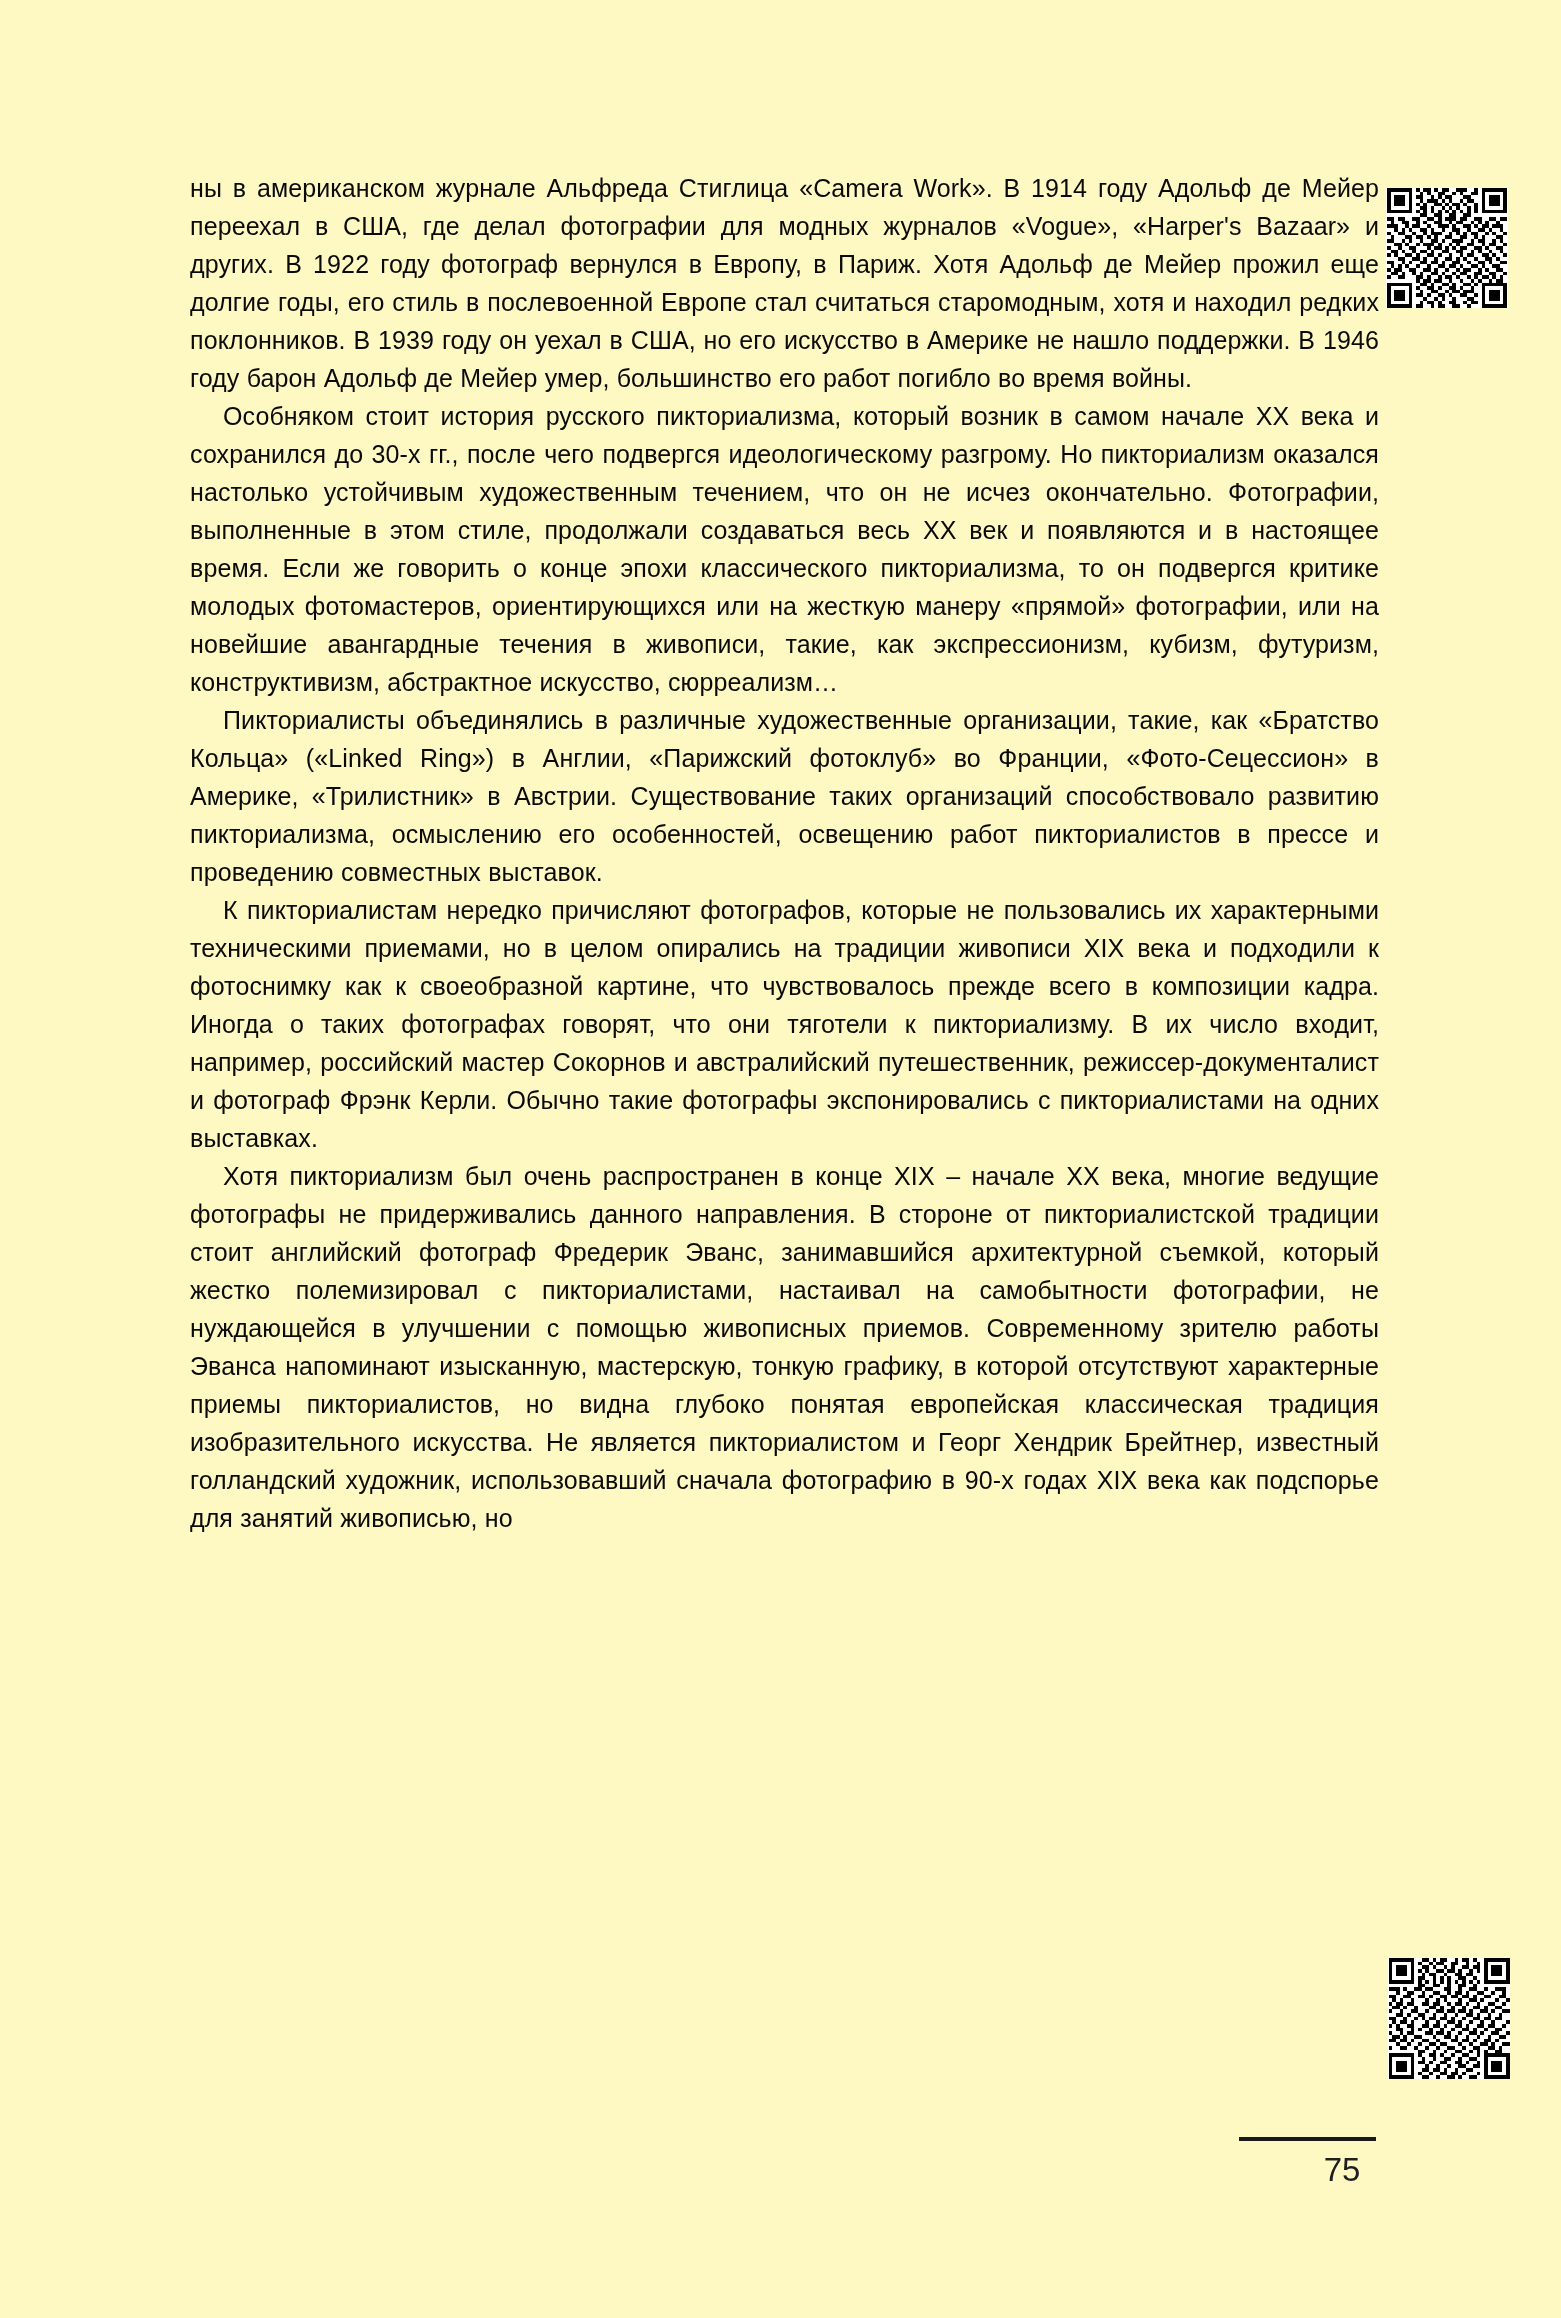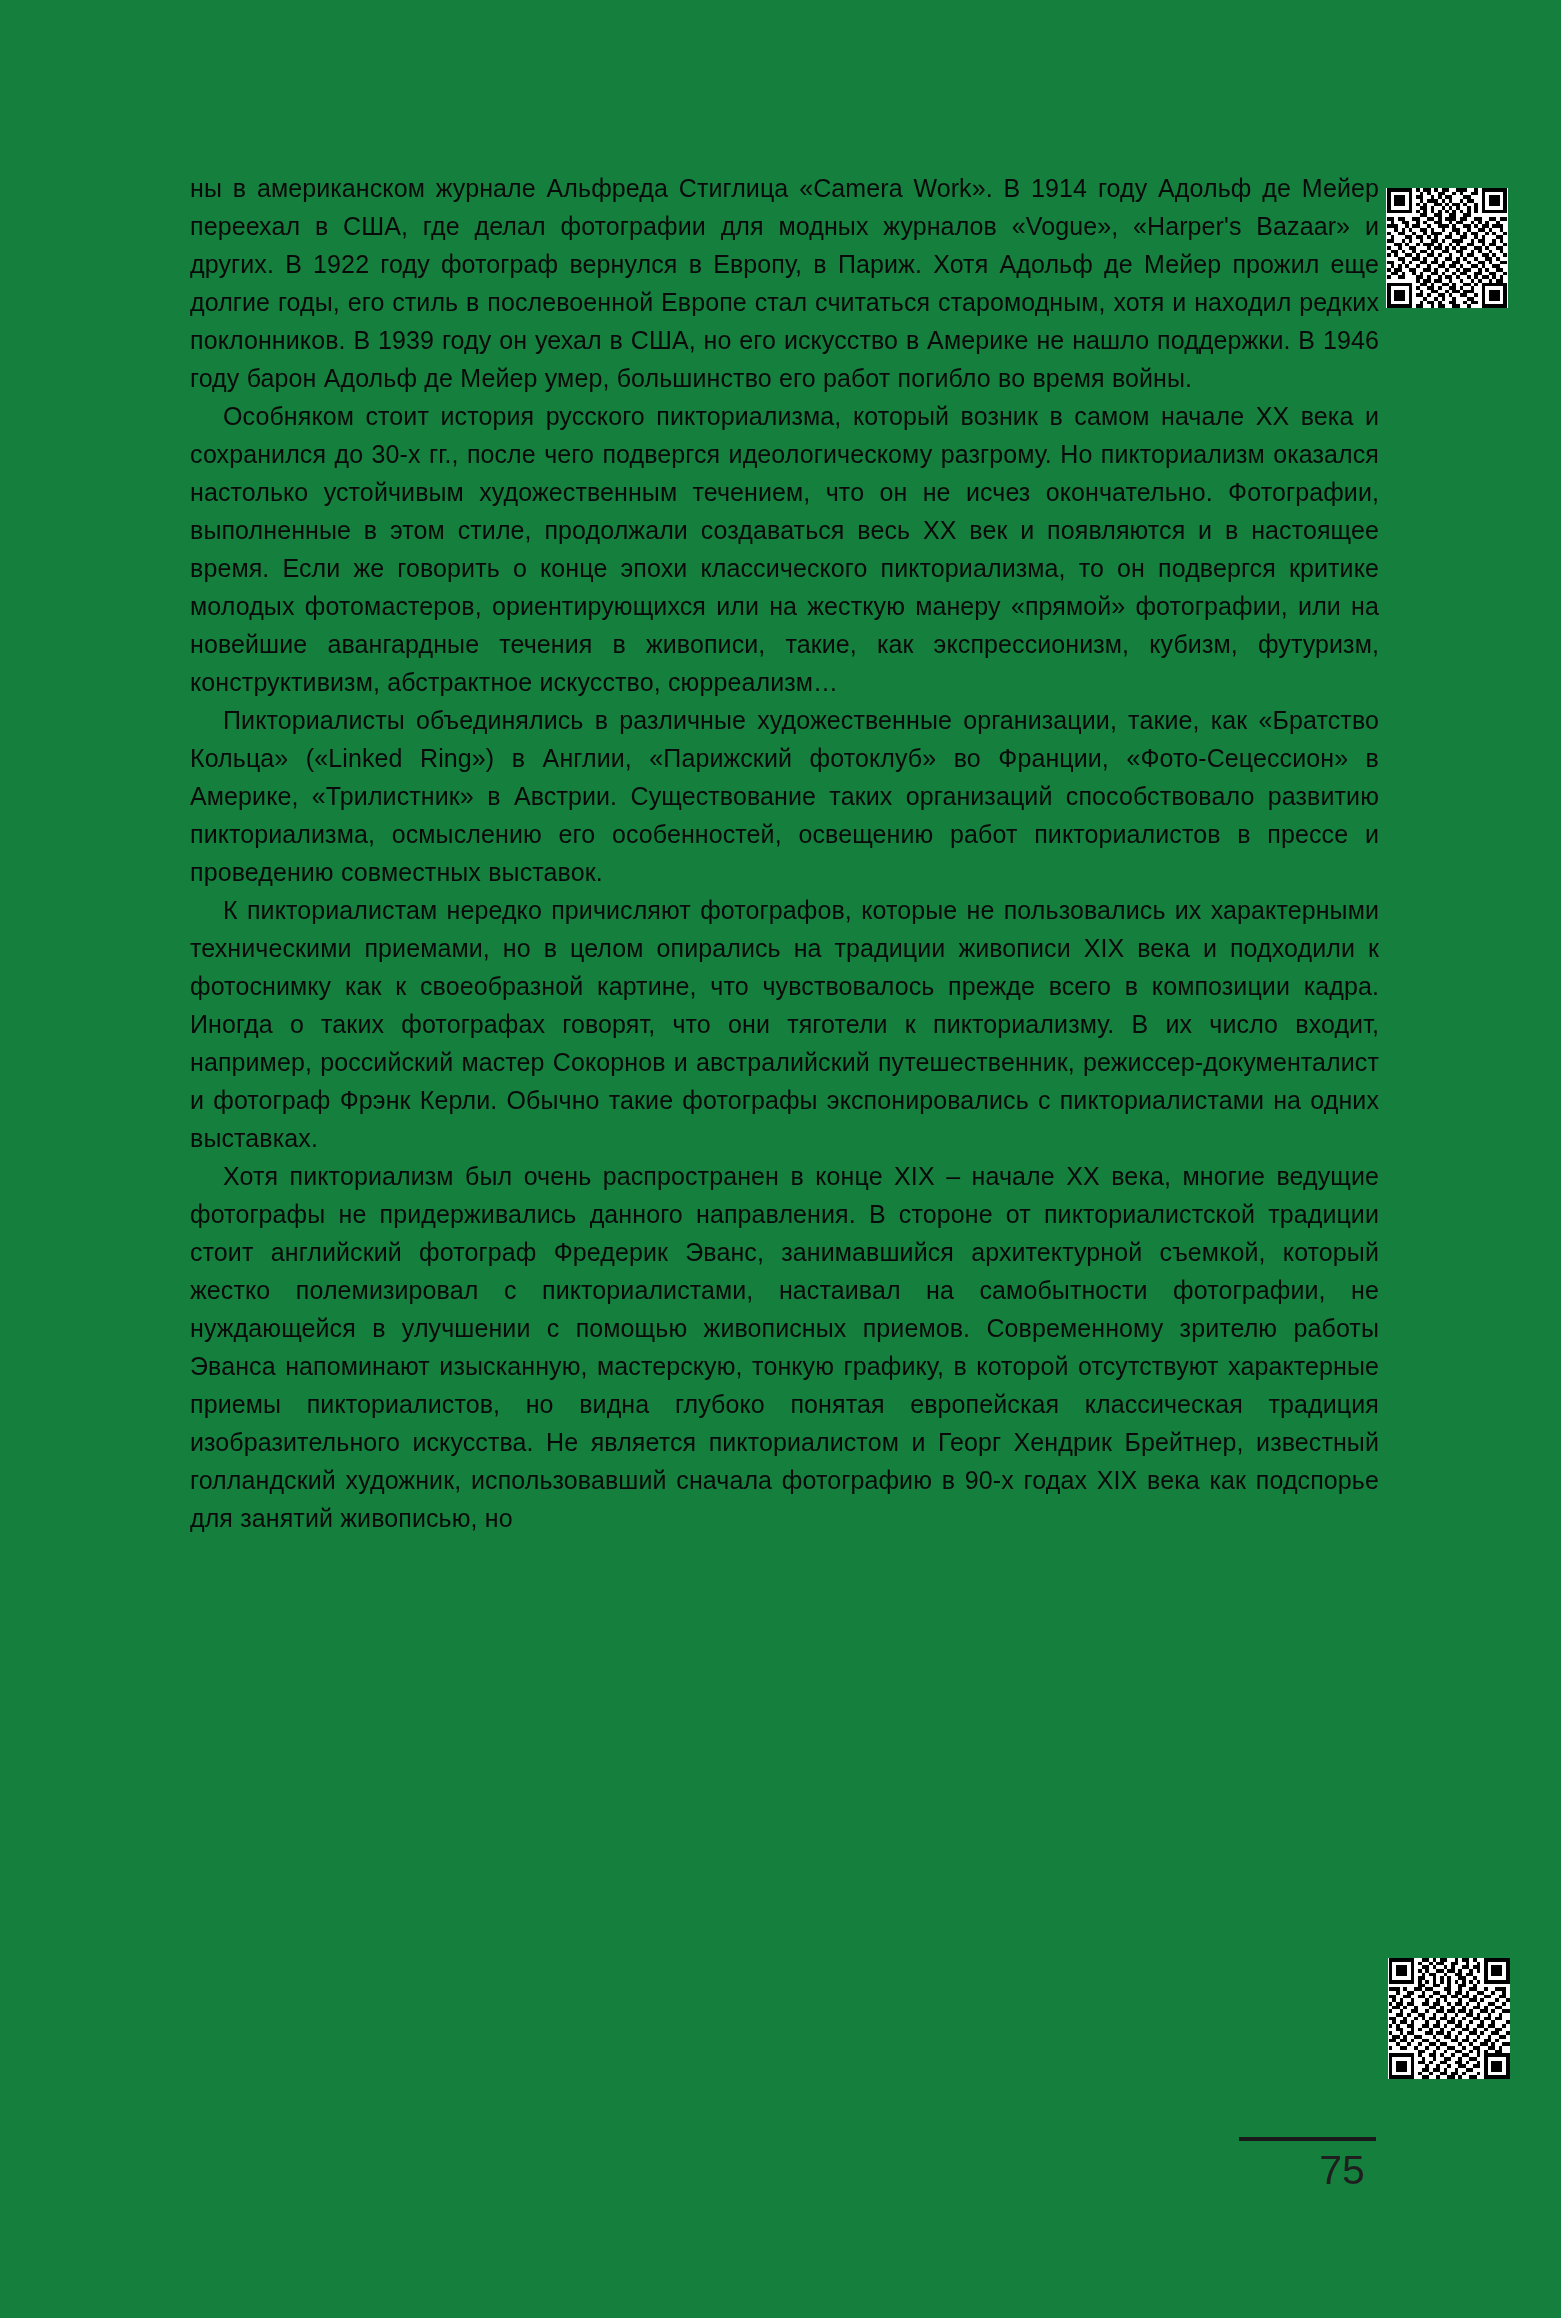--- a/index.html
+++ b/index.html
@@ -7,21 +7,21 @@
     padding: 0;
     background: #ffffff;
   }
   body {
     font-family: "Liberation Sans", sans-serif;
   }
   .page {
     position: relative;
     width: 1562px;
     height: 2319px;
-    background: #15803d;
+    background: #fef9c3;
     overflow: hidden;
   }
   .text-column {
     position: absolute;
     left: 190px;
     top: 169px;
     width: 1189px;
   }
   .para {
     margin: 0;
@@ -64,21 +64,21 @@
     width: 137px;
     height: 4px;
     background: #1a1a1a;
   }
   .page-number {
     position: absolute;
     left: 1274px;
     top: 2150px;
     width: 136px;
     text-align: center;
-    font-size: 41px;
+    font-size: 33px;
     line-height: 40px;
     color: #1f1f1f;
     font-family: "Liberation Sans", sans-serif;
   }
 </style>
 </head>
 <body>
 
 <div class="page">
 

